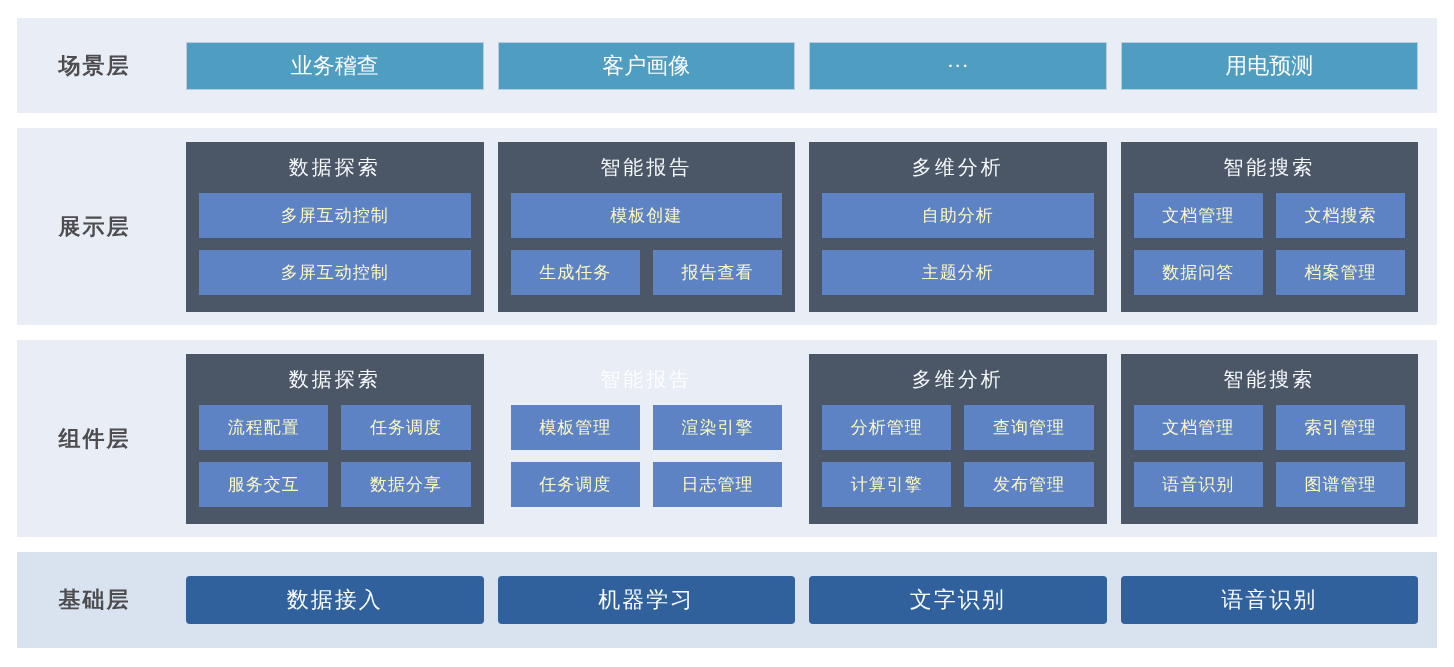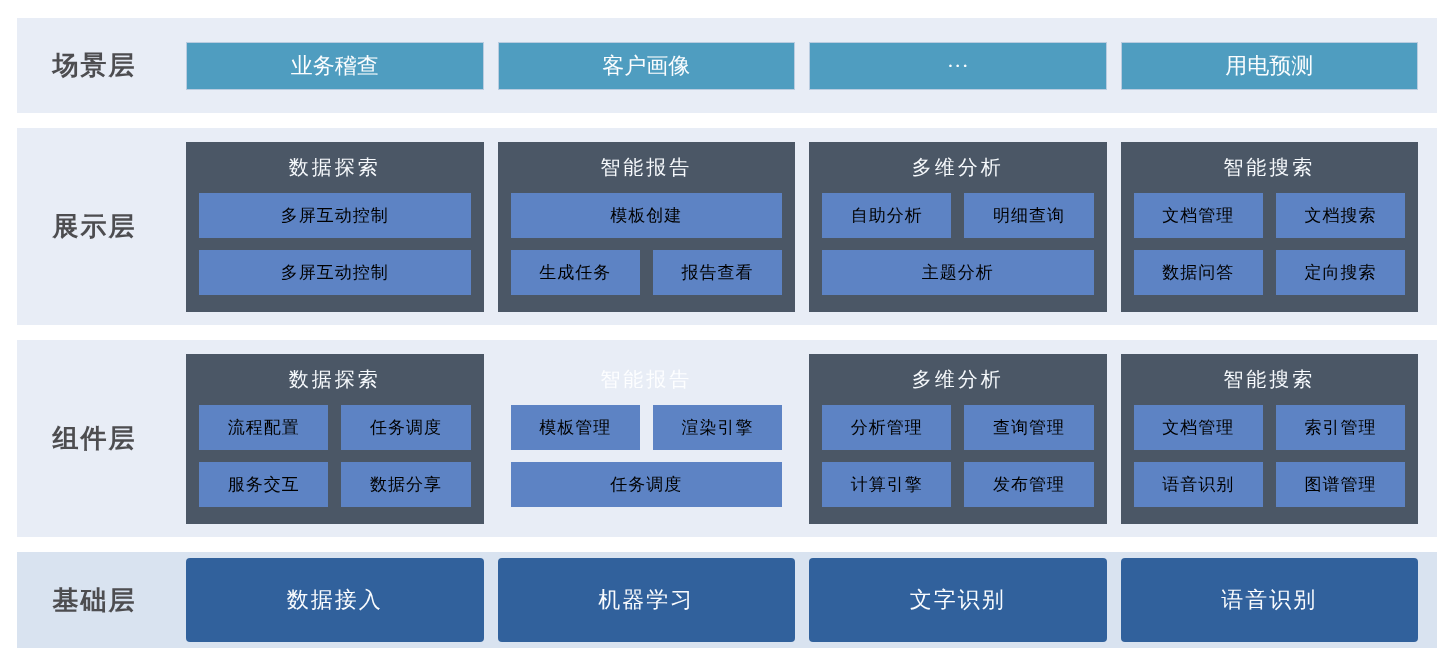--- a/index.html
+++ b/index.html
@@ -27,21 +27,21 @@
     box-sizing: border-box;
     background: #e8edf6;
     align-items: center;
   }
   .band-scenario   { height: 95px; }
   .band-presentation { height: 197px; }
   .band-component  { height: 197px; }
   .band-foundation { height: 96px; background: #d9e3f0; }
 
   .layer-label {
-    font-size: 26px;
+    font-size: 22px;
     font-weight: 700;
     color: #4d4d50;
     text-align: center;
     letter-spacing: 2px;
   }
 
   
   .s-box {
     height: 48px;
     background: #4f9dc0;
@@ -85,29 +85,29 @@
     display: flex;
     gap: 13px;
   }
   .item {
     flex: 1;
     height: 45px;
     background: #5d83c4;
     display: flex;
     align-items: center;
     justify-content: center;
-    color: #000000;
+    color: #fef9c3;
     font-size: 17px;
     letter-spacing: 1px;
     font-family: "Liberation Serif", serif;
   }
 
   
   .f-box {
-    height: 84px;
+    height: 48px;
     background: #31619c;
     border-radius: 4px;
     display: flex;
     align-items: center;
     justify-content: center;
     color: #fafcfe;
     font-size: 22px;
     letter-spacing: 2px;
     font-family: "Liberation Serif", serif;
   }
@@ -150,37 +150,36 @@
             <div class="item">生成任务</div>
             <div class="item">报告查看</div>
           </div>
         </div>
       </div>
       <div class="group">
         <div class="group-title">多维分析</div>
         <div class="rows">
           <div class="row">
             <div class="item">自助分析</div>
-            <div class="item">明细查询</div>
           </div>
           <div class="row">
             <div class="item">主题分析</div>
           </div>
         </div>
       </div>
       <div class="group">
         <div class="group-title">智能搜索</div>
         <div class="rows">
           <div class="row">
             <div class="item">文档管理</div>
             <div class="item">文档搜索</div>
           </div>
           <div class="row">
             <div class="item">数据问答</div>
-            <div class="item">定向搜索</div>
+            <div class="item">档案管理</div>
           </div>
         </div>
       </div>
     </section>
 
   <section class="band band-component">
     <div class="layer-label">组件层</div>
 
   <div class="group">
         <div class="group-title">数据探索</div>
@@ -197,20 +196,21 @@
       </div>
       <div class="group light">
         <div class="group-title">智能报告</div>
         <div class="rows">
           <div class="row">
             <div class="item">模板管理</div>
             <div class="item">渲染引擎</div>
           </div>
           <div class="row">
             <div class="item">任务调度</div>
+            <div class="item">日志管理</div>
           </div>
         </div>
       </div>
       <div class="group">
         <div class="group-title">多维分析</div>
         <div class="rows">
           <div class="row">
             <div class="item">分析管理</div>
             <div class="item">查询管理</div>
           </div>

